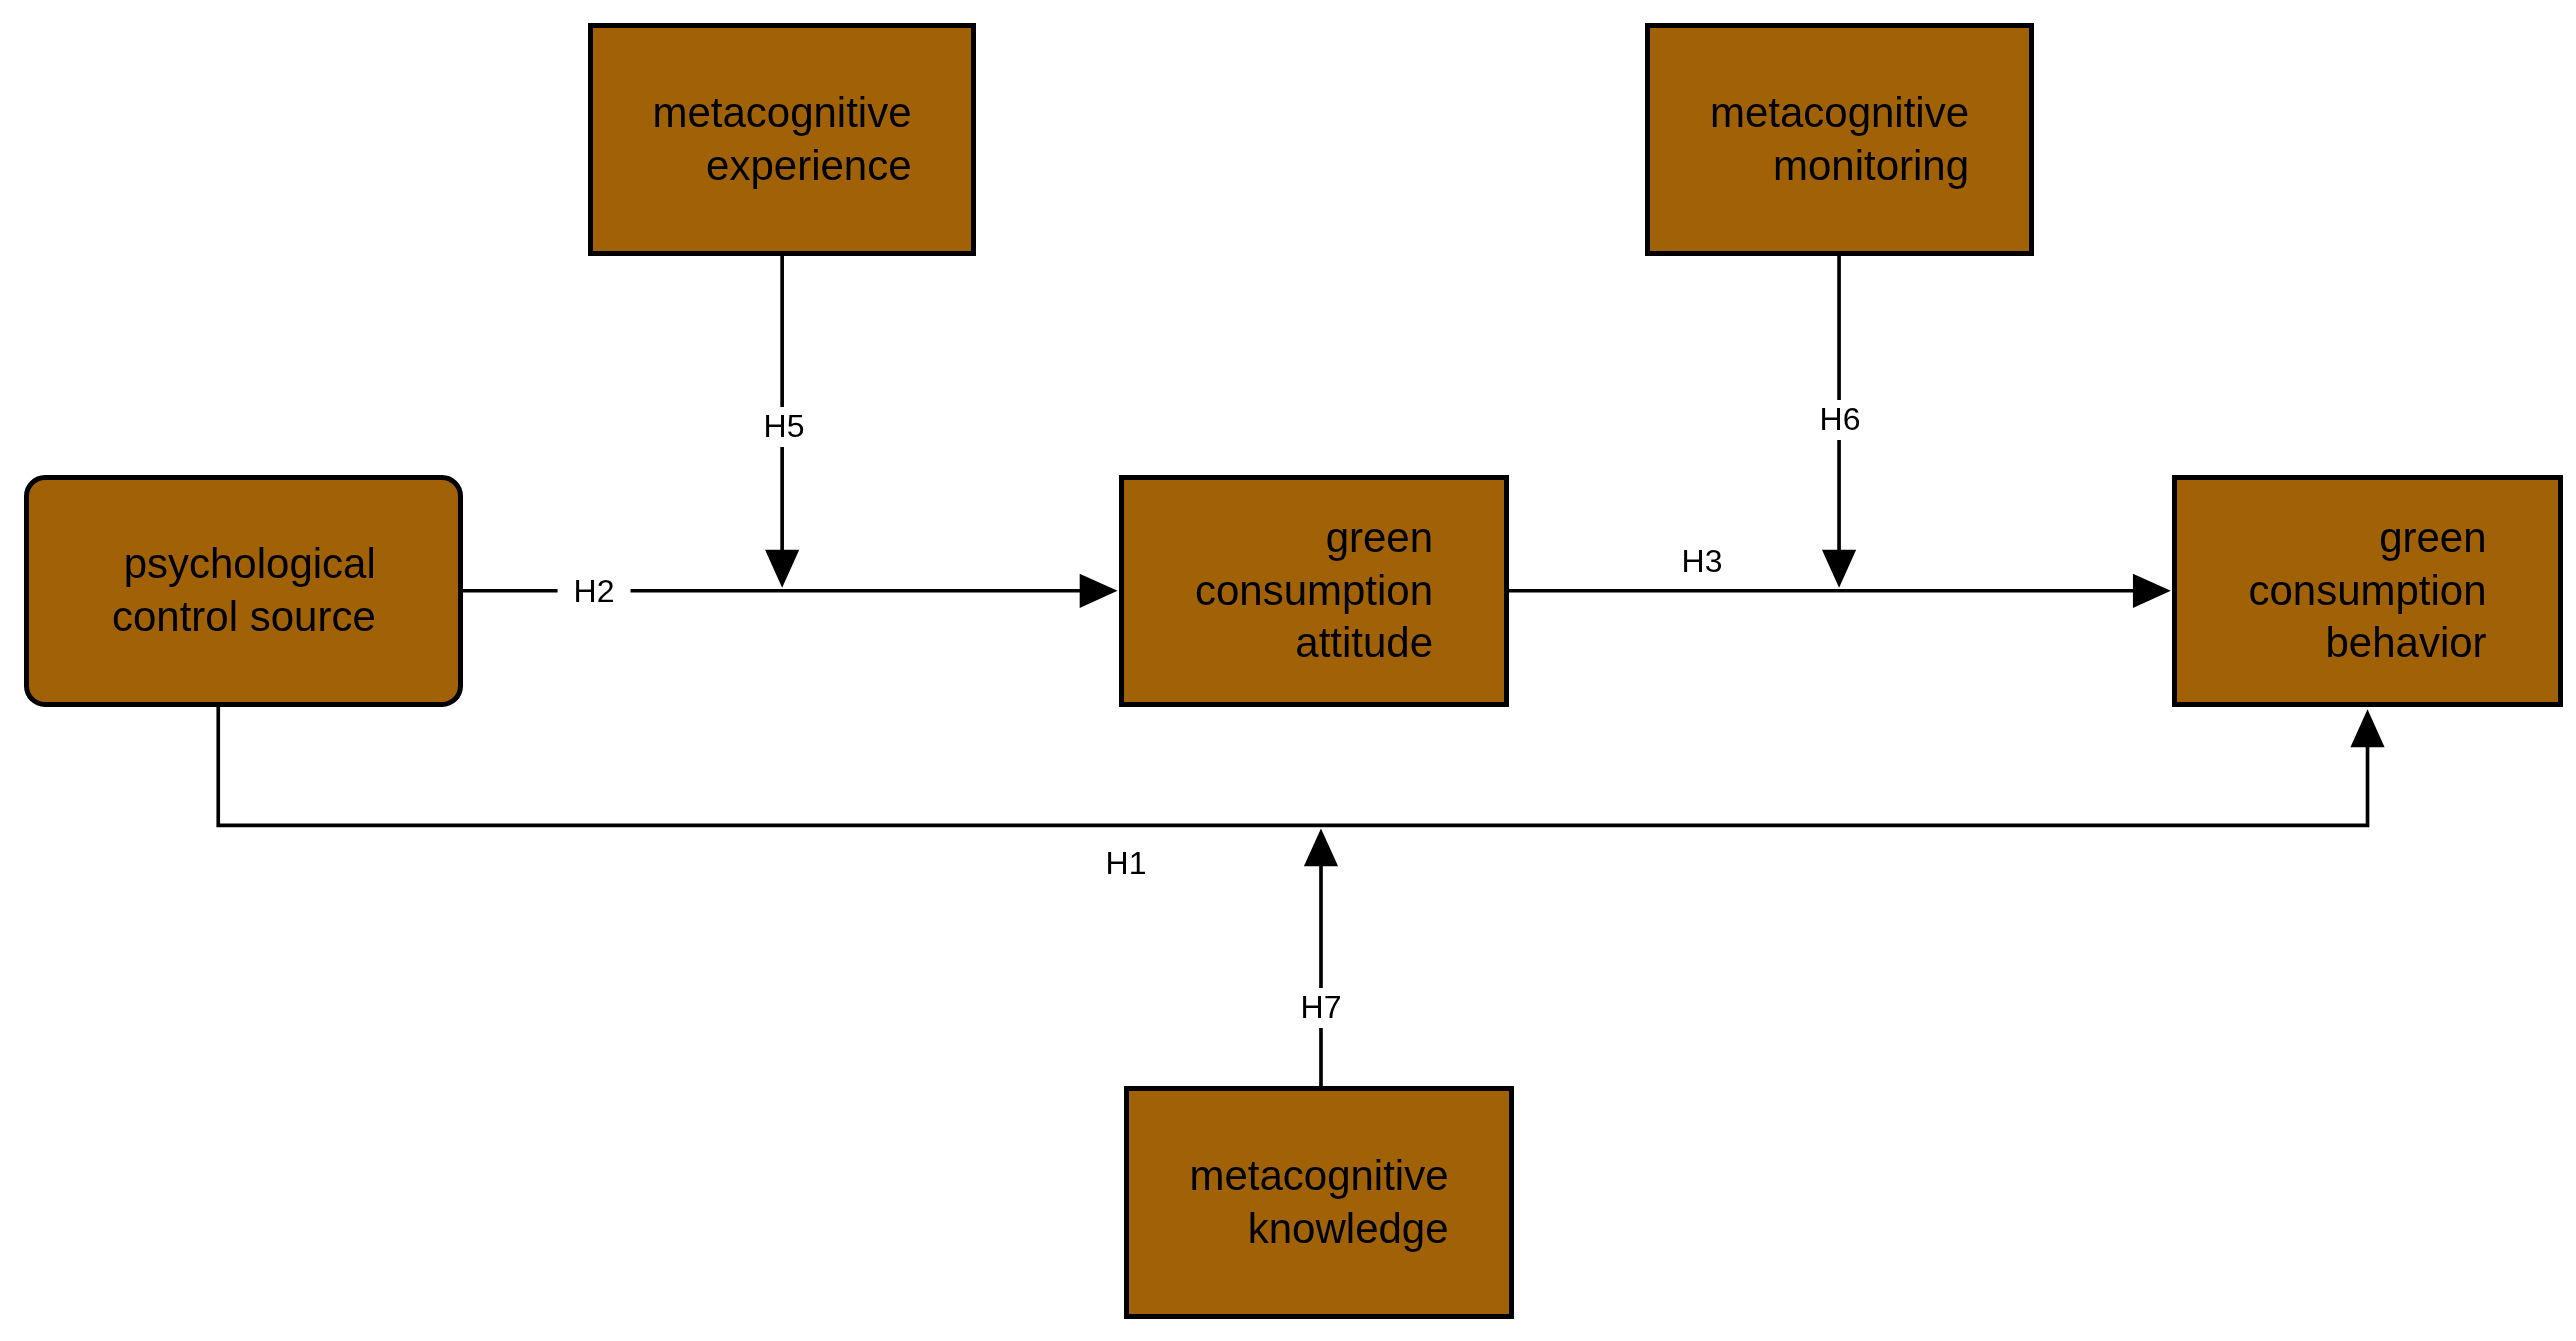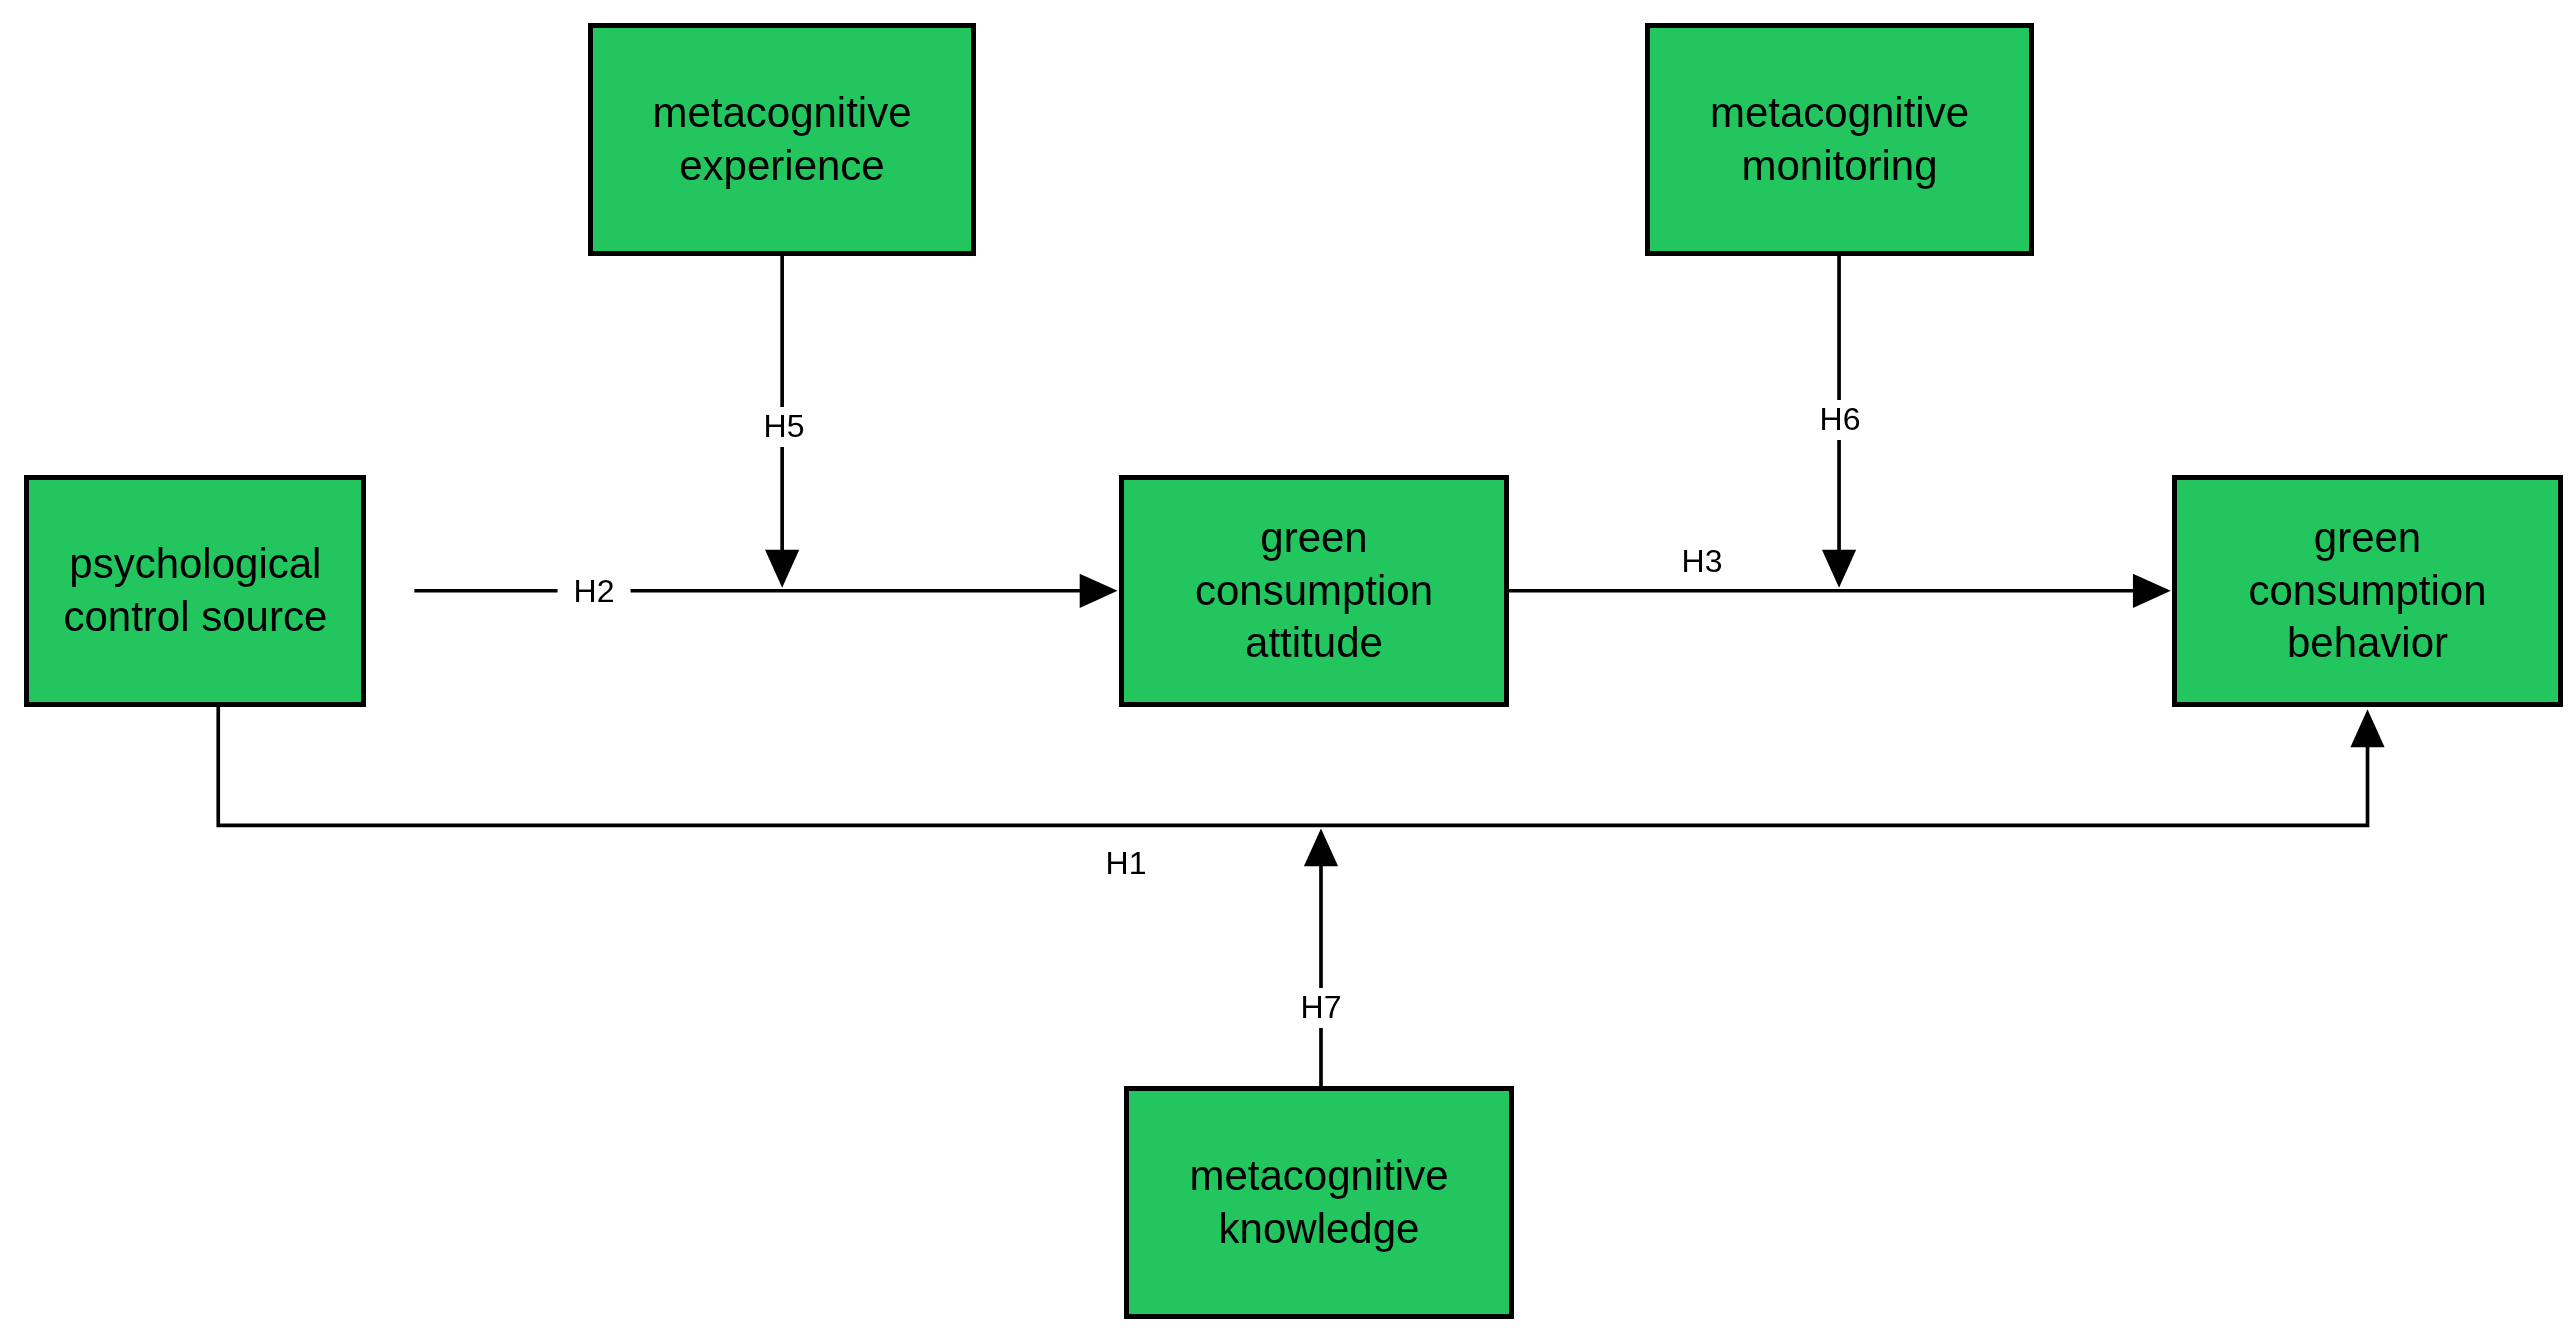--- a/index.html
+++ b/index.html
@@ -20,25 +20,25 @@
     position: absolute;
     left: 0;
     top: 0;
     width: 2576px;
     height: 1341px;
   }
   .node {
     position: absolute;
     box-sizing: border-box;
     border: 5.5px solid #000000;
-    background: #22c55e;
+    background: #a16207;
     display: flex;
     align-items: center;
     justify-content: center;
-    text-align: center;
+    text-align: right;
     white-space: pre-line;
     font-size: 42px;
     line-height: 1.26;
   }
   .hlabel {
     position: absolute;
     transform: translate(-50%, -50%);
     background: #ffffff;
     padding: 2.4px 16px;
     font-size: 32px;
@@ -82,21 +82,21 @@
       <polygon points="2162,1356 2134,1418 2190,1418" fill="#000"></polygon>
     </g>
   </svg>
 
   <div class="node" style="left:588px; top:23px; width:388px; height:233px;">metacognitive
 experience</div>
 
   <div class="node" style="left:1645px; top:23px; width:389px; height:233px;">metacognitive
 monitoring</div>
 
-  <div class="node" style="left:24.4px; top:475px; width:342px; height:232px;">psychological
+  <div class="node" style="left:24.4px; top:475px; width:439px; height:232px;border-radius:21px;">psychological
 control source</div>
 
   <div class="node" style="left:1119px; top:475px; width:390px; height:232px;">green
 consumption
 attitude</div>
 
   <div class="node" style="left:2172px; top:475px; width:391px; height:232px;">green
 consumption
 behavior</div>
 

